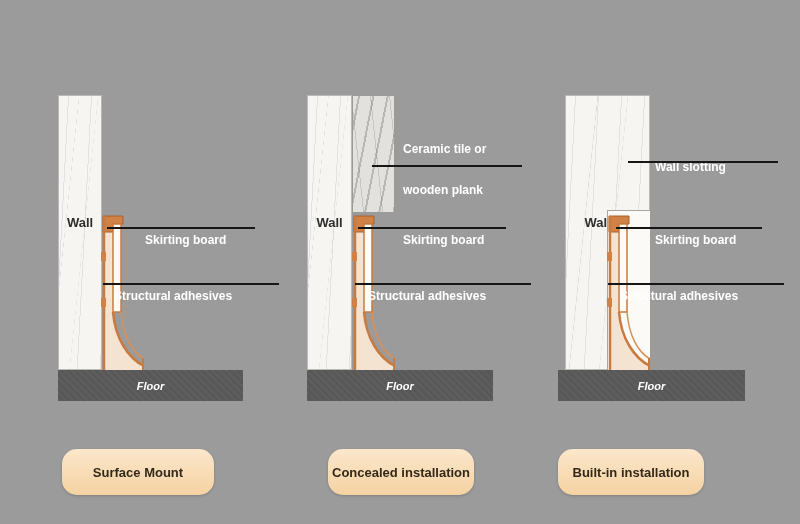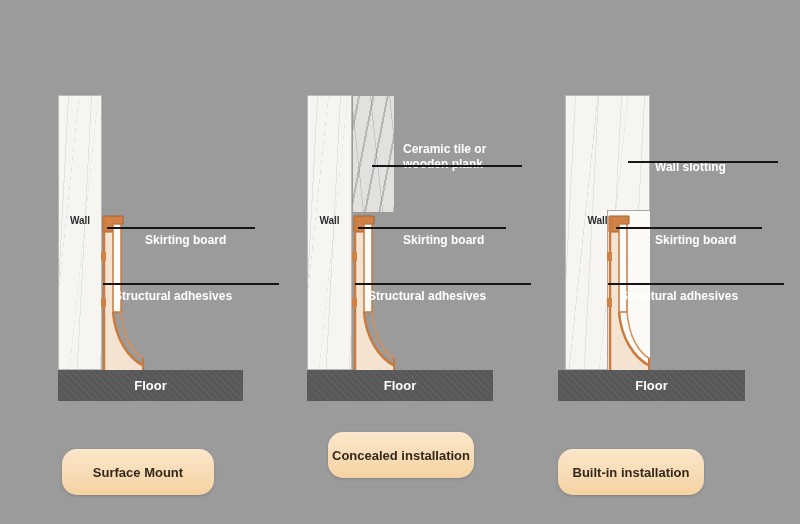--- a/index.html
+++ b/index.html
@@ -10,22 +10,22 @@
       linear-gradient(96deg, transparent 0 28%, rgba(145,145,145,.28) 28.5%, transparent 29% 55%, rgba(160,160,160,.22) 55.5%, transparent 56%),
       repeating-linear-gradient(93deg, transparent 0 9px, rgba(150,150,150,.20) 9px 10px, transparent 10px 23px);}
   .tile{position:absolute;background-color:var(--tile,#e2e1de);border:1px solid #9a9a97;box-sizing:border-box;
     background-image:
       repeating-linear-gradient(101deg, transparent 0 5px, rgba(105,105,105,.35) 5px 7px, transparent 7px 14px),
       repeating-linear-gradient(84deg, transparent 0 10px, rgba(125,125,125,.28) 10px 11px, transparent 11px 19px);}
   .slot{position:absolute;background:#fbfaf7;border-left:1px solid #a7a7a4;border-top:1px solid #a7a7a4;box-sizing:border-box;}
   .floor{position:absolute;background:var(--floor,#585858);
     background-image:repeating-linear-gradient(45deg, rgba(255,255,255,.035) 0 2px, transparent 2px 5px);}
   .floor-label{position:absolute;left:0;right:0;top:0;bottom:0;display:flex;align-items:center;justify-content:center;
-    color:#ffffff;font-weight:bold;font-size:13px;}
-  .wall-label{position:absolute;left:0;right:0;text-align:center;color:#2e2e2e;font-weight:bold;font-size:10px;}
+    color:#ffffff;font-weight:bold;font-size:11px;font-style:italic;}
+  .wall-label{position:absolute;left:0;right:0;text-align:center;color:#2e2e2e;font-weight:bold;font-size:13px;}
   .callout{position:absolute;color:var(--callout-text,#ffffff);font-weight:bold;font-size:12px;white-space:nowrap;margin-top:28px;}
   .pointer{position:absolute;height:2px;background:var(--pointer-line,#161616);}
   .skirting{position:absolute;}
   .badge{position:absolute;height:46px;border-radius:15px;background:linear-gradient(180deg,#fbe7cb,#f5d2a2);
     color:var(--badge-text,#33291a);font-weight:bold;font-size:13px;display:flex;align-items:center;justify-content:center;
     box-shadow:0 1px 3px rgba(0,0,0,.18);}
 </style>
 </head>
 <body>
 
@@ -71,27 +71,27 @@
       <span class="wall-label" style="top:119px">Wall</span>
     </div>
     <div class="tile" style="left:352px;top:95px;width:43px;height:118px"></div>
     <svg class="skirting" style="left:352px;top:210px" width="44" height="162" viewBox="0 0 44 162">
         <use href="#skirt-profile"></use>
       </svg>
     <div class="floor" style="left:307px;top:370px;width:186px;height:31px">
       <span class="floor-label">Floor</span>
     </div>
     <div class="callout" style="left:403px;top:114px">Ceramic tile or</div>
-    <div class="callout" style="left:403px;top:129px">wooden plank</div>
+    <div class="callout" style="left:403px;top:155px">wooden plank</div>
     <div class="pointer" style="left:372px;top:165px;width:150px"></div>
     <div class="callout" style="left:403px;top:205px">Skirting board</div>
     <div class="pointer" style="left:358px;top:227px;width:148px"></div>
     <div class="callout" style="left:368px;top:261px">Structural adhesives</div>
     <div class="pointer" style="left:355px;top:283px;width:176px"></div>
-    <div class="badge" style="left:328px;top:432px;width:146px">
+    <div class="badge" style="left:328px;top:449px;width:146px">
       <span>Concealed installation</span>
     </div>
   </section>
 
   <section>
     <div class="wall" style="left:565px;top:95px;width:85px;height:275px">
       <span class="wall-label" style="top:119px;left:-20px">Wall</span>
     </div>
     <div class="slot" style="left:607px;top:210px;width:43px;height:160px"></div>
     <svg class="skirting" style="left:607px;top:210px" width="44" height="162" viewBox="0 0 44 162">

